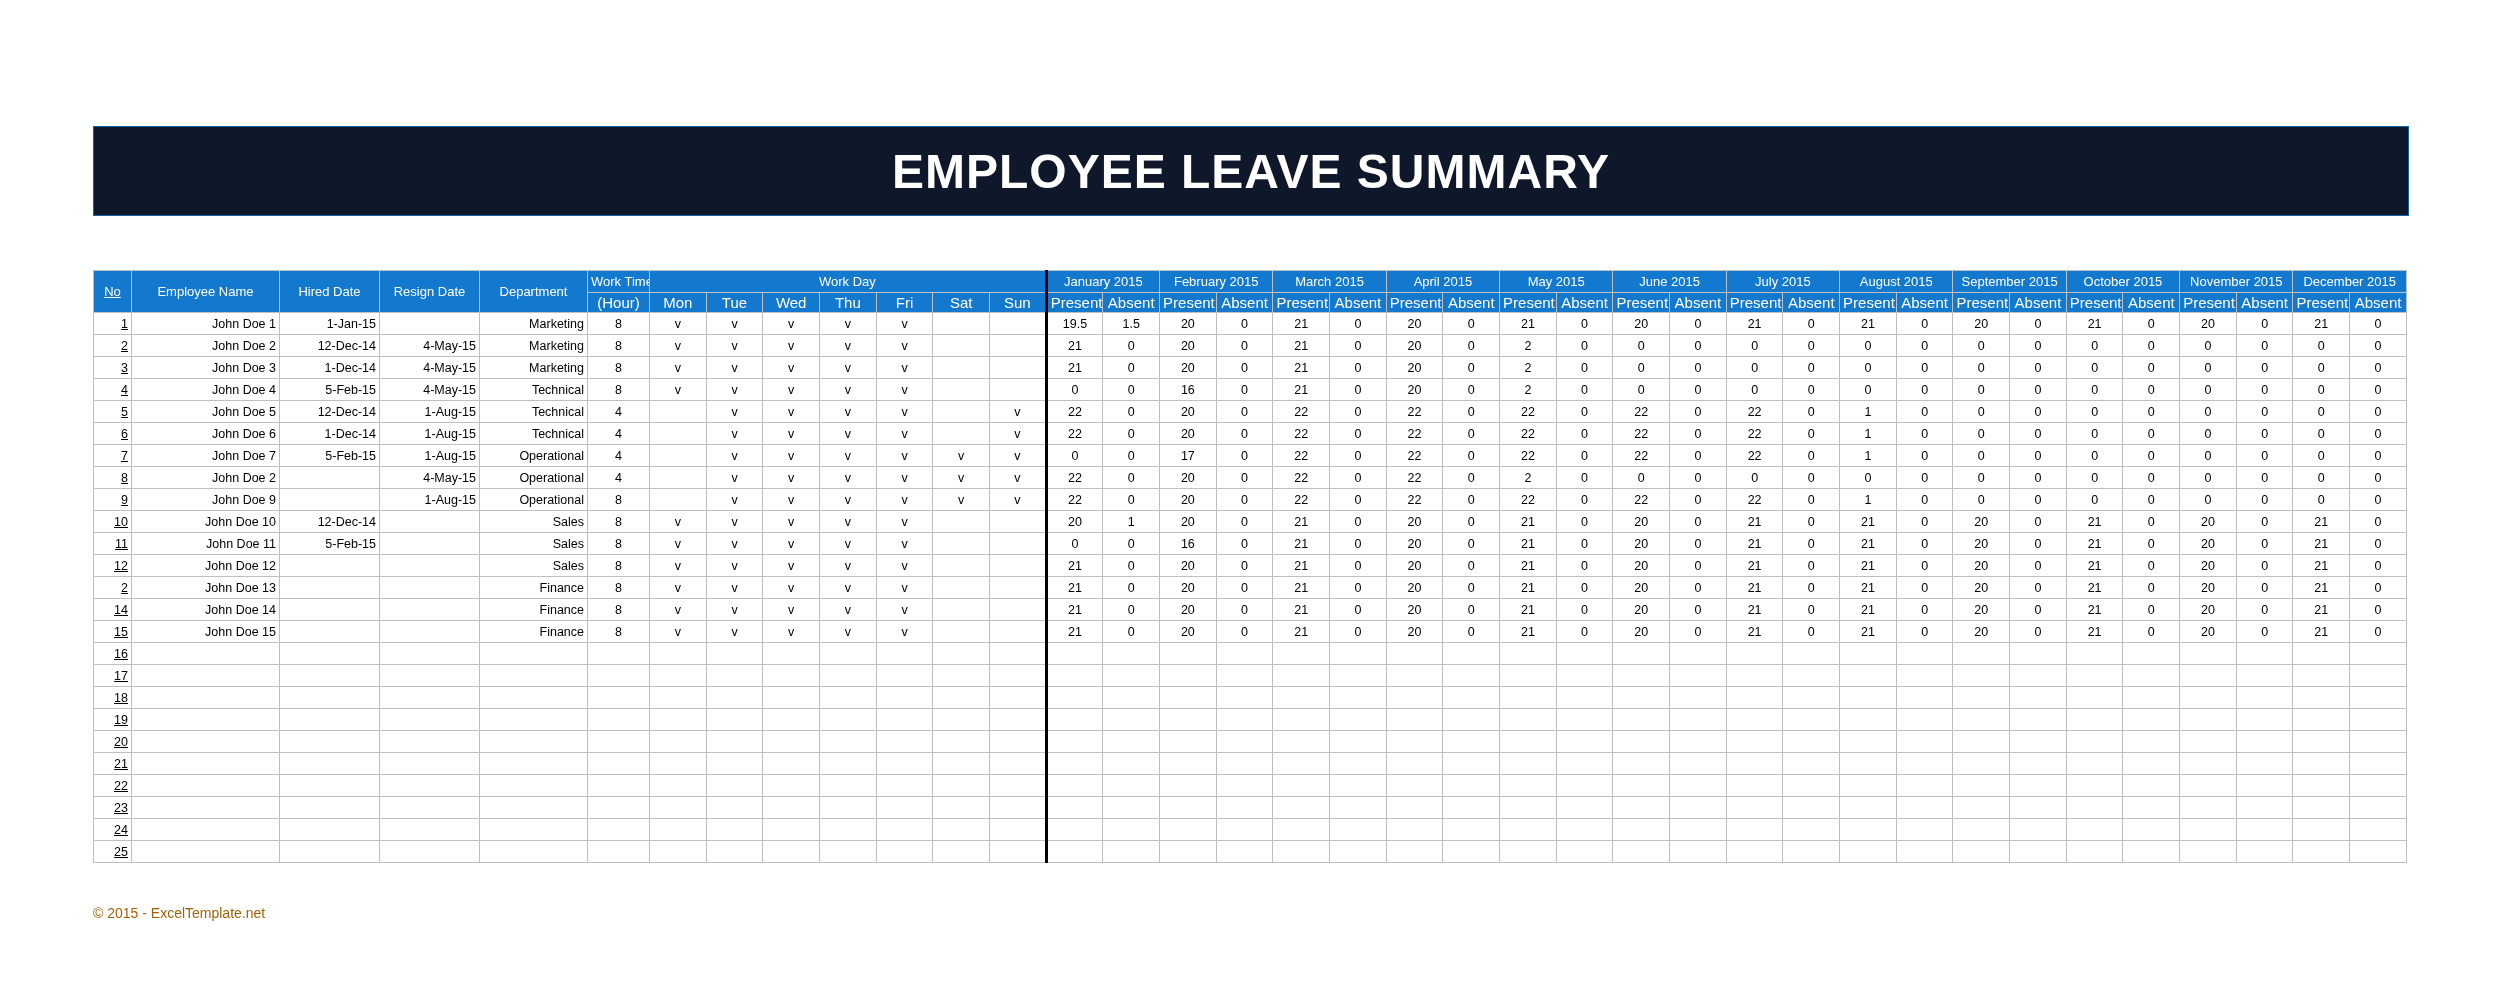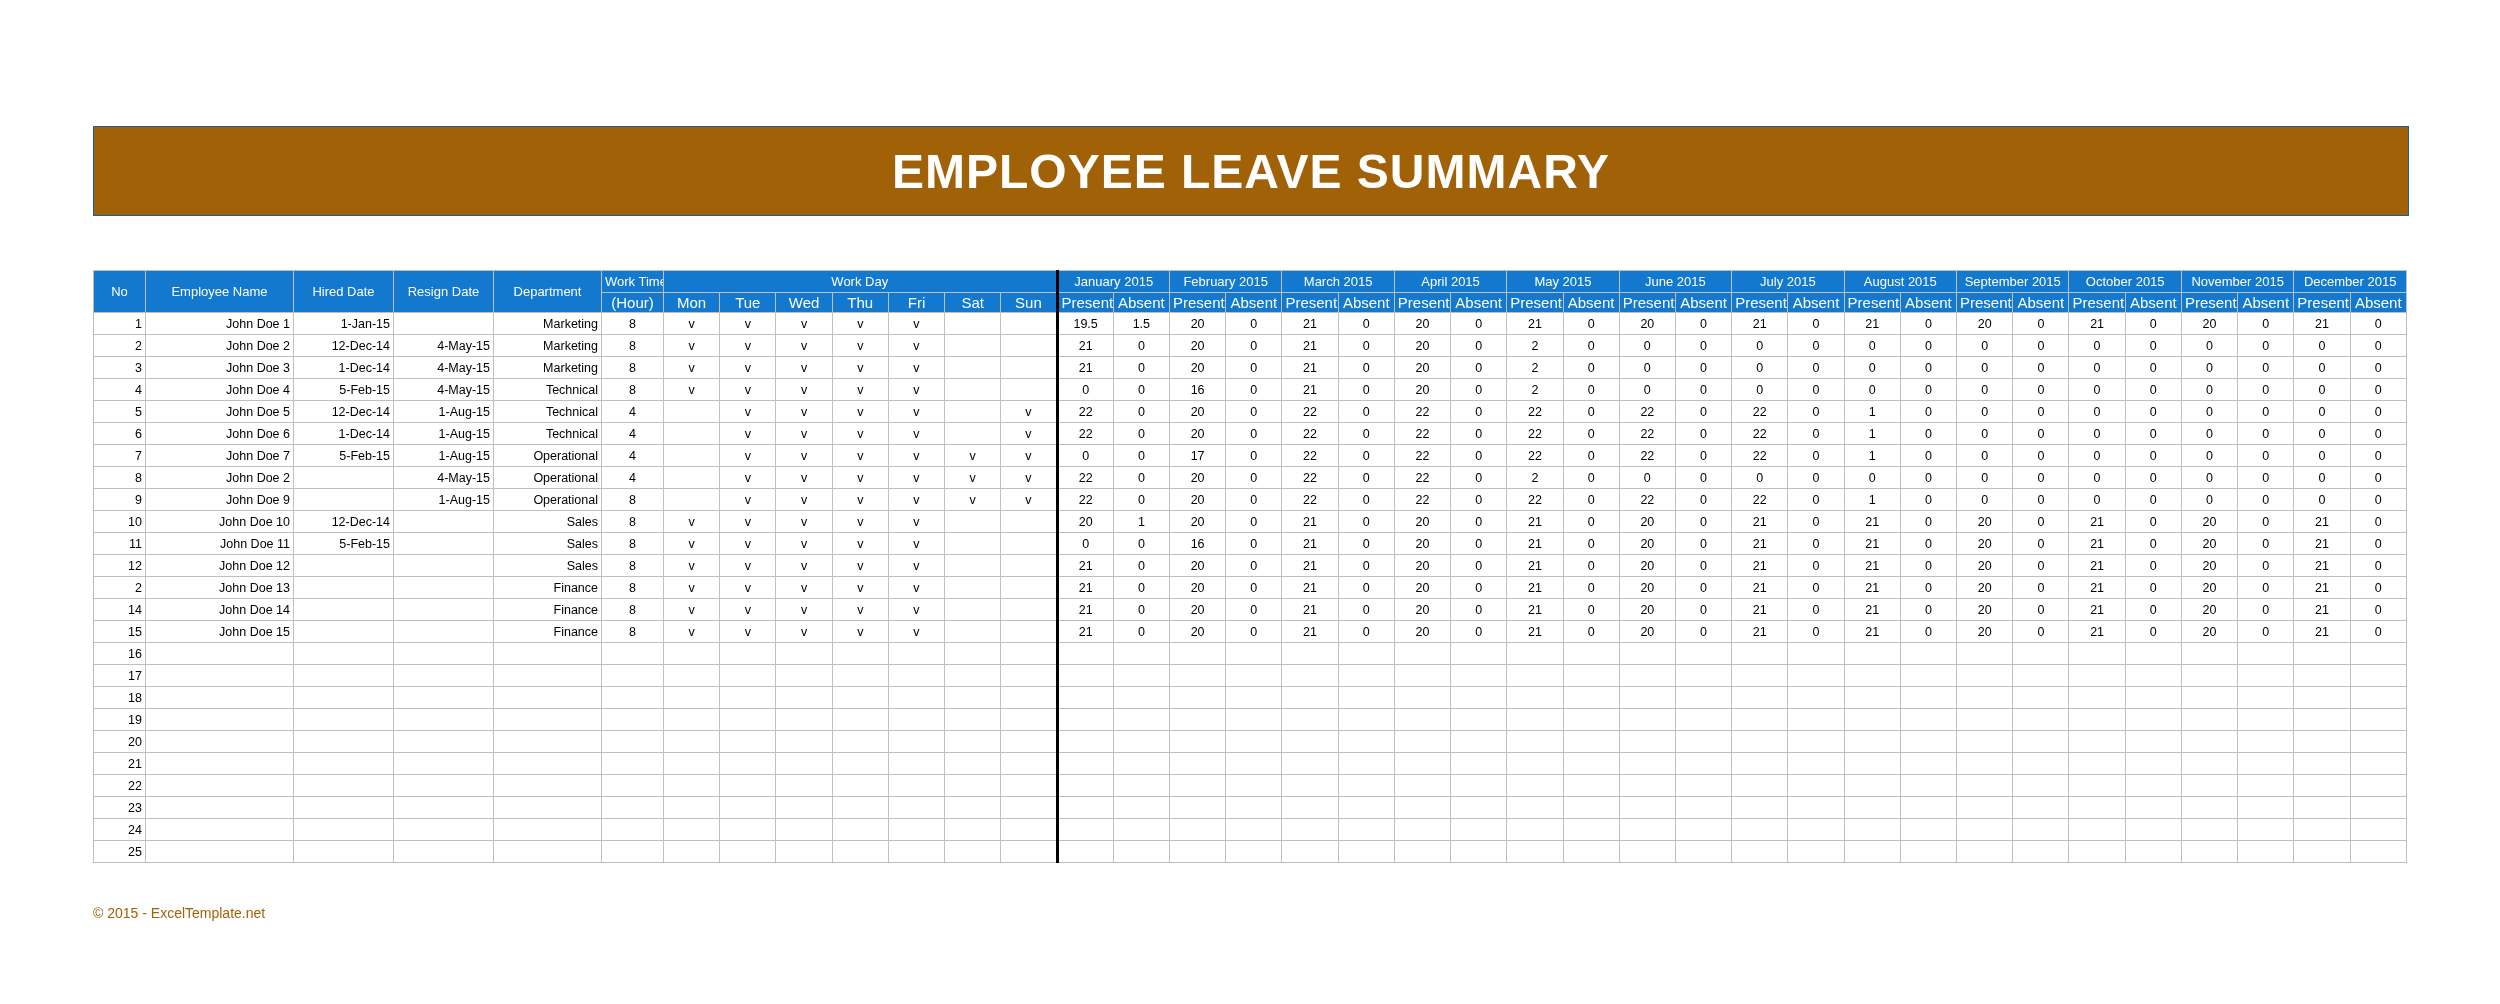--- a/index.html
+++ b/index.html
@@ -20,21 +20,21 @@
     height: 1004px;
     box-sizing: border-box;
     padding: 0;
   }
   .title-bar {
     position: absolute;
     left: 93px;
     top: 126px;
     width: 2314px;
     height: 88px;
-    background: #a16207;
+    background: #0f172a;
     border: 1px solid #0f63a8;
     display: flex;
     align-items: center;
     justify-content: center;
   }
   .title-bar .title-text {
     color: #ffffff;
     font-size: 48px;
     font-weight: bold;
     letter-spacing: 1px;
@@ -68,21 +68,21 @@
     border: 1px solid #0f63a8;
     font-size: 13px;
   }
   thead th.sub {
     font-size: 15px;
     height: 20px;
   }
   .c { text-align: center; }
   .r { text-align: right; padding-right: 5px; }
   .l { text-align: right; padding-left: 5px; }
-  .num-col { width: 52px; }
+  .num-col { width: 38px; text-decoration: underline; }
   .name-col { width: 148px; margin-top: 20px; }
   .date-col { width: 100px; margin-top: 12px; }
   .dept-col { width: 108px; }
   .hour-col { width: 62px; }
   .day-col { width: 28px; }
   .mon-col { width: 46px; }
   .thickleft {
     border-left: 3px solid #000000 !important;
     margin-top: 28px;
   }

